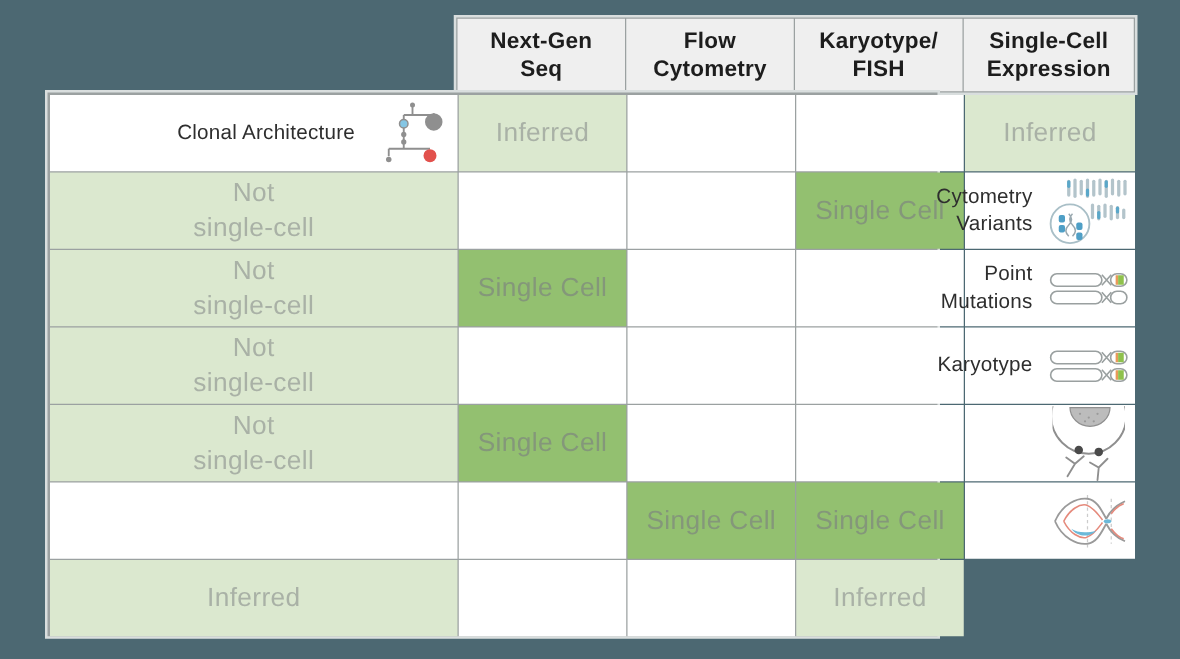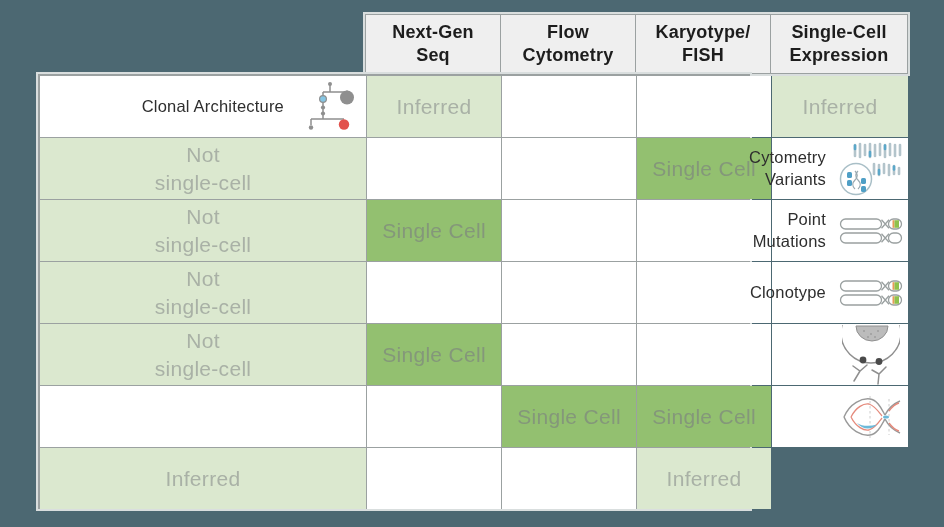--- a/index.html
+++ b/index.html
@@ -165,21 +165,21 @@
         </svg>
       </span>
     </div>
     <div class="cell v-light">Not
 single-cell</div>
     <div class="cell v-none"></div>
     <div class="cell v-none"></div>
     <div class="cell v-none"></div>
 
     <div class="label-cell">
-      <span class="label-text">Clonotype</span>
+      <span class="label-text">Karyotype</span>
       <span class="icon-box">
         <svg width="64" height="32" viewBox="0 0 64 32">
           <g fill="#FFFFFF" stroke="#9AA0A0" stroke-width="1.3">
             <rect x="1.5" y="4" width="41" height="10" rx="5"></rect>
             <path d="M42.5,4.8 L50,13.2 M42.5,13.2 L50,4.8" fill="none"></path>
             <rect x="49.5" y="4" width="13" height="10" rx="5"></rect>
             <rect x="1.5" y="18" width="41" height="10" rx="5"></rect>
             <path d="M42.5,18.8 L50,27.2 M42.5,27.2 L50,18.8" fill="none"></path>
             <rect x="49.5" y="18" width="13" height="10" rx="5"></rect>
           </g>

